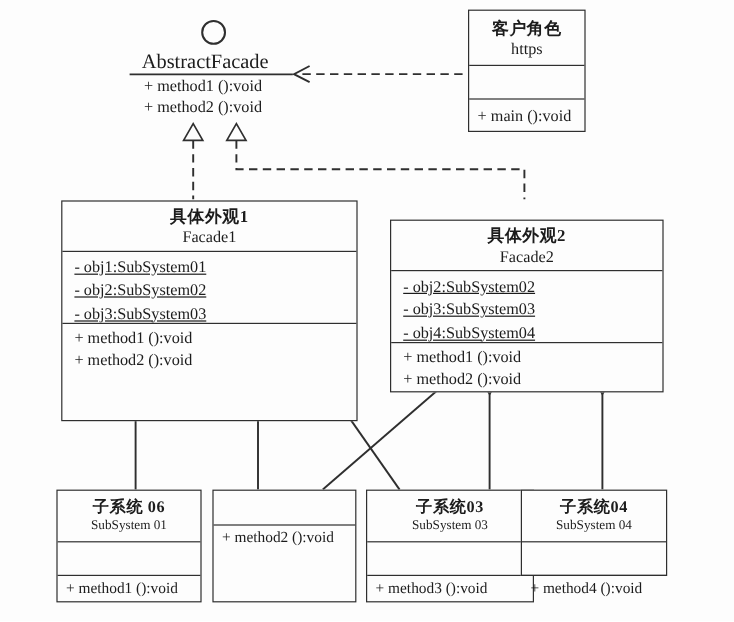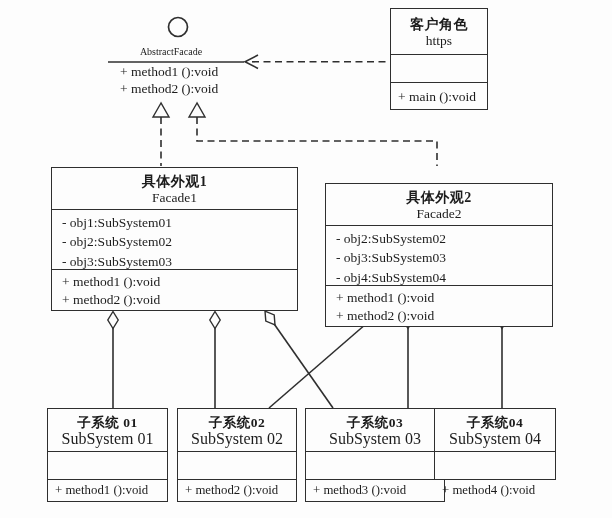--- a/index.html
+++ b/index.html
@@ -30,42 +30,42 @@
   .cmp{box-sizing:border-box;overflow:hidden;}
   .cmp + .cmp{border-top:1.5px solid var(--line);}
   .title{display:flex;flex-direction:column;align-items:center;justify-content:center;text-align:center;}
   .cn{font-weight:600;font-size:14px;letter-spacing:0.5px;line-height:17px;}
   .en{font-size:13.5px;line-height:16px;}
   .member{white-space:pre;font-size:13.5px;}
 
   
   .iface-name{
     position:absolute;left:101px;top:44px;width:140px;text-align:center;
-    font-size:10px;line-height:15px;
+    font-size:17px;line-height:15px;
   }
   .iface-methods{position:absolute;left:120px;top:64px;}
   .iface-methods .member{line-height:16.5px;}
 
   
   .facade .title{height:41px;padding-top:2px;}
-  .facade .attrs{height:60px;padding:3px 0 0 10px;}
+  .facade .attrs{height:60px;padding:3px 0 0 10px;text-decoration:underline;}
   .facade .attrs .member{line-height:19.3px;}
   .facade .methods{height:41.5px;padding:3px 0 0 10px;}
   .facade .methods .member{line-height:17.5px;}
 
   
   .client .title{height:45px;padding-top:2px;}
   .client .attrs{height:28px;}
   .client .methods{height:27.5px;padding:2px 0 0 7px;}
   .client .methods .member{line-height:23px;}
 
   
   .subsys .title{height:42px;padding-top:1px;}
   .subsys .title .cn{font-size:13.5px;line-height:16px;}
-  .subsys .title .en{font-size:16px;line-height:15px;}
+  .subsys .title .en{font-size:11px;line-height:15px;}
   .subsys .attrs{height:28px;}
   .subsys .methods{height:22.5px;padding:0 0 0 7px;}
   .subsys .methods .member{line-height:21px;font-size:12.8px;}
 
   .watermark{
     position:absolute;left:335px;top:485px;font-size:14.5px;letter-spacing:0.4px;
     color:var(--watermark);font-family:"Liberation Sans","DejaVu Sans",sans-serif;
   }
 </style>
 </head>
@@ -114,21 +114,21 @@
     <div class="cmp title">
       <div class="cn">客户角色</div>
       <div class="en">https</div>
     </div>
     <div class="cmp attrs"></div>
     <div class="cmp methods">
       <div class="member">+ main ():void</div>
     </div>
   </div>
 
-  <div class="box facade" style="left:51px;top:167px;width:247px;height:144px;">
+  <div class="box facade" style="left:51px;top:167px;width:247px;height:184px;">
     <div class="cmp title">
       <div class="cn">具体外观1</div>
       <div class="en">Facade1</div>
     </div>
     <div class="cmp attrs">
       <div class="member">- obj1:SubSystem01</div>
       <div class="member">- obj2:SubSystem02</div>
       <div class="member">- obj3:SubSystem03</div>
     </div>
     <div class="cmp methods">
@@ -148,34 +148,30 @@
       <div class="member">- obj4:SubSystem04</div>
     </div>
     <div class="cmp methods">
       <div class="member">+ method1 ():void</div>
       <div class="member">+ method2 ():void</div>
     </div>
   </div>
 
   <div class="box subsys" style="left:47px;top:408px;width:121px;height:94px;">
     <div class="cmp title">
-      <div class="cn">子系统 01</div>
+      <div class="cn">子系统 06</div>
       <div class="en">SubSystem 01</div>
     </div>
     <div class="cmp attrs"></div>
     <div class="cmp methods">
       <div class="member">+ method1 ():void</div>
     </div>
   </div>
 
   <div class="box subsys" style="left:177px;top:408px;width:120px;height:94px;">
-    <div class="cmp title">
-      <div class="cn">子系统02</div>
-      <div class="en">SubSystem 02</div>
-    </div>
     <div class="cmp attrs"></div>
     <div class="cmp methods">
       <div class="member">+ method2 ():void</div>
     </div>
   </div>
 
   <div class="box subsys" style="left:305px;top:408px;width:140px;height:94px;">
     <div class="cmp title">
       <div class="cn">子系统03</div>
       <div class="en">SubSystem 03</div>

